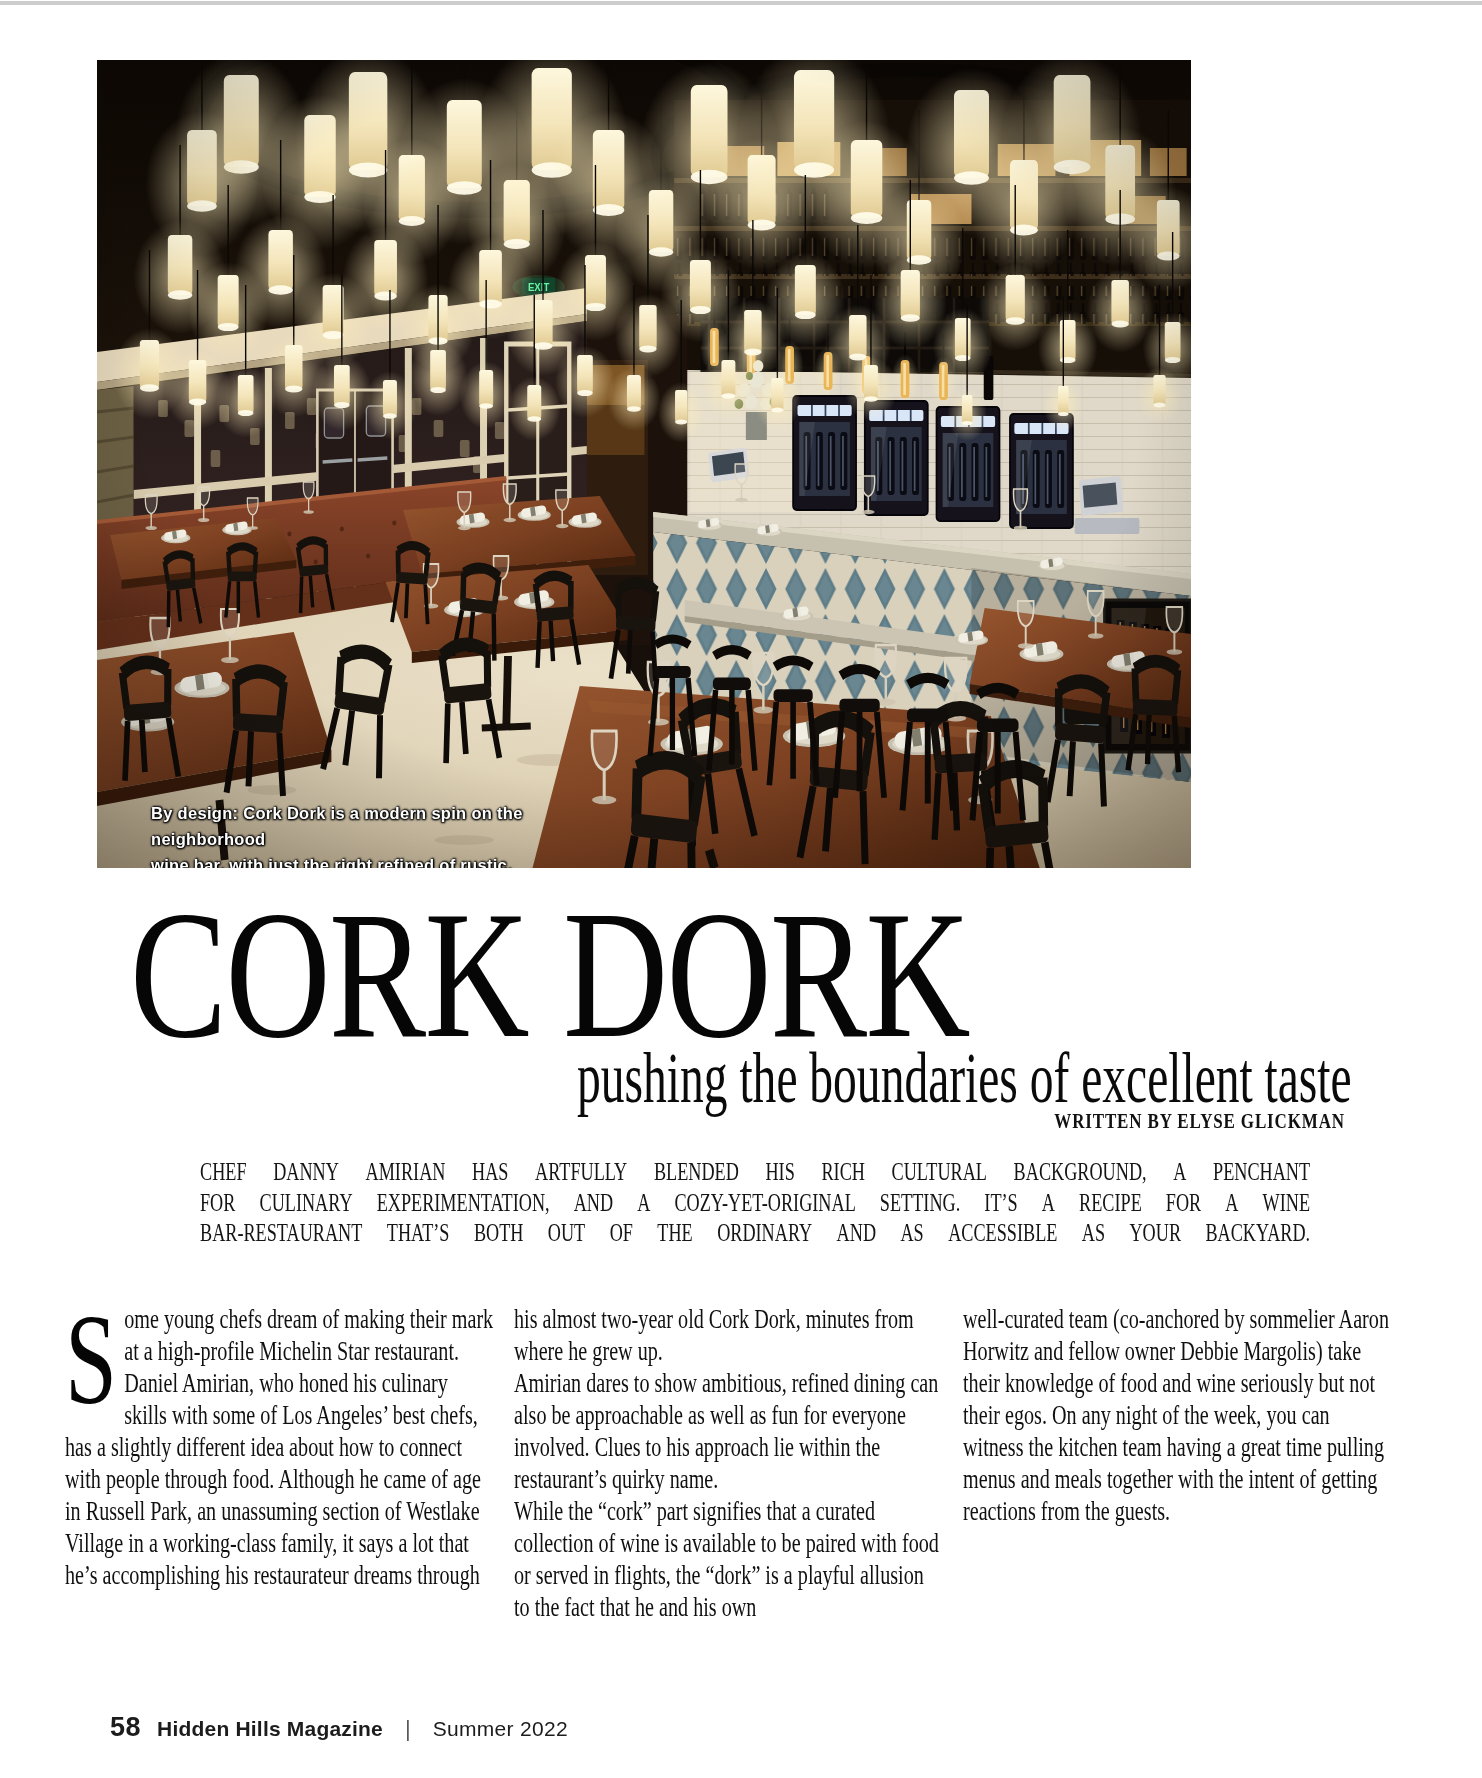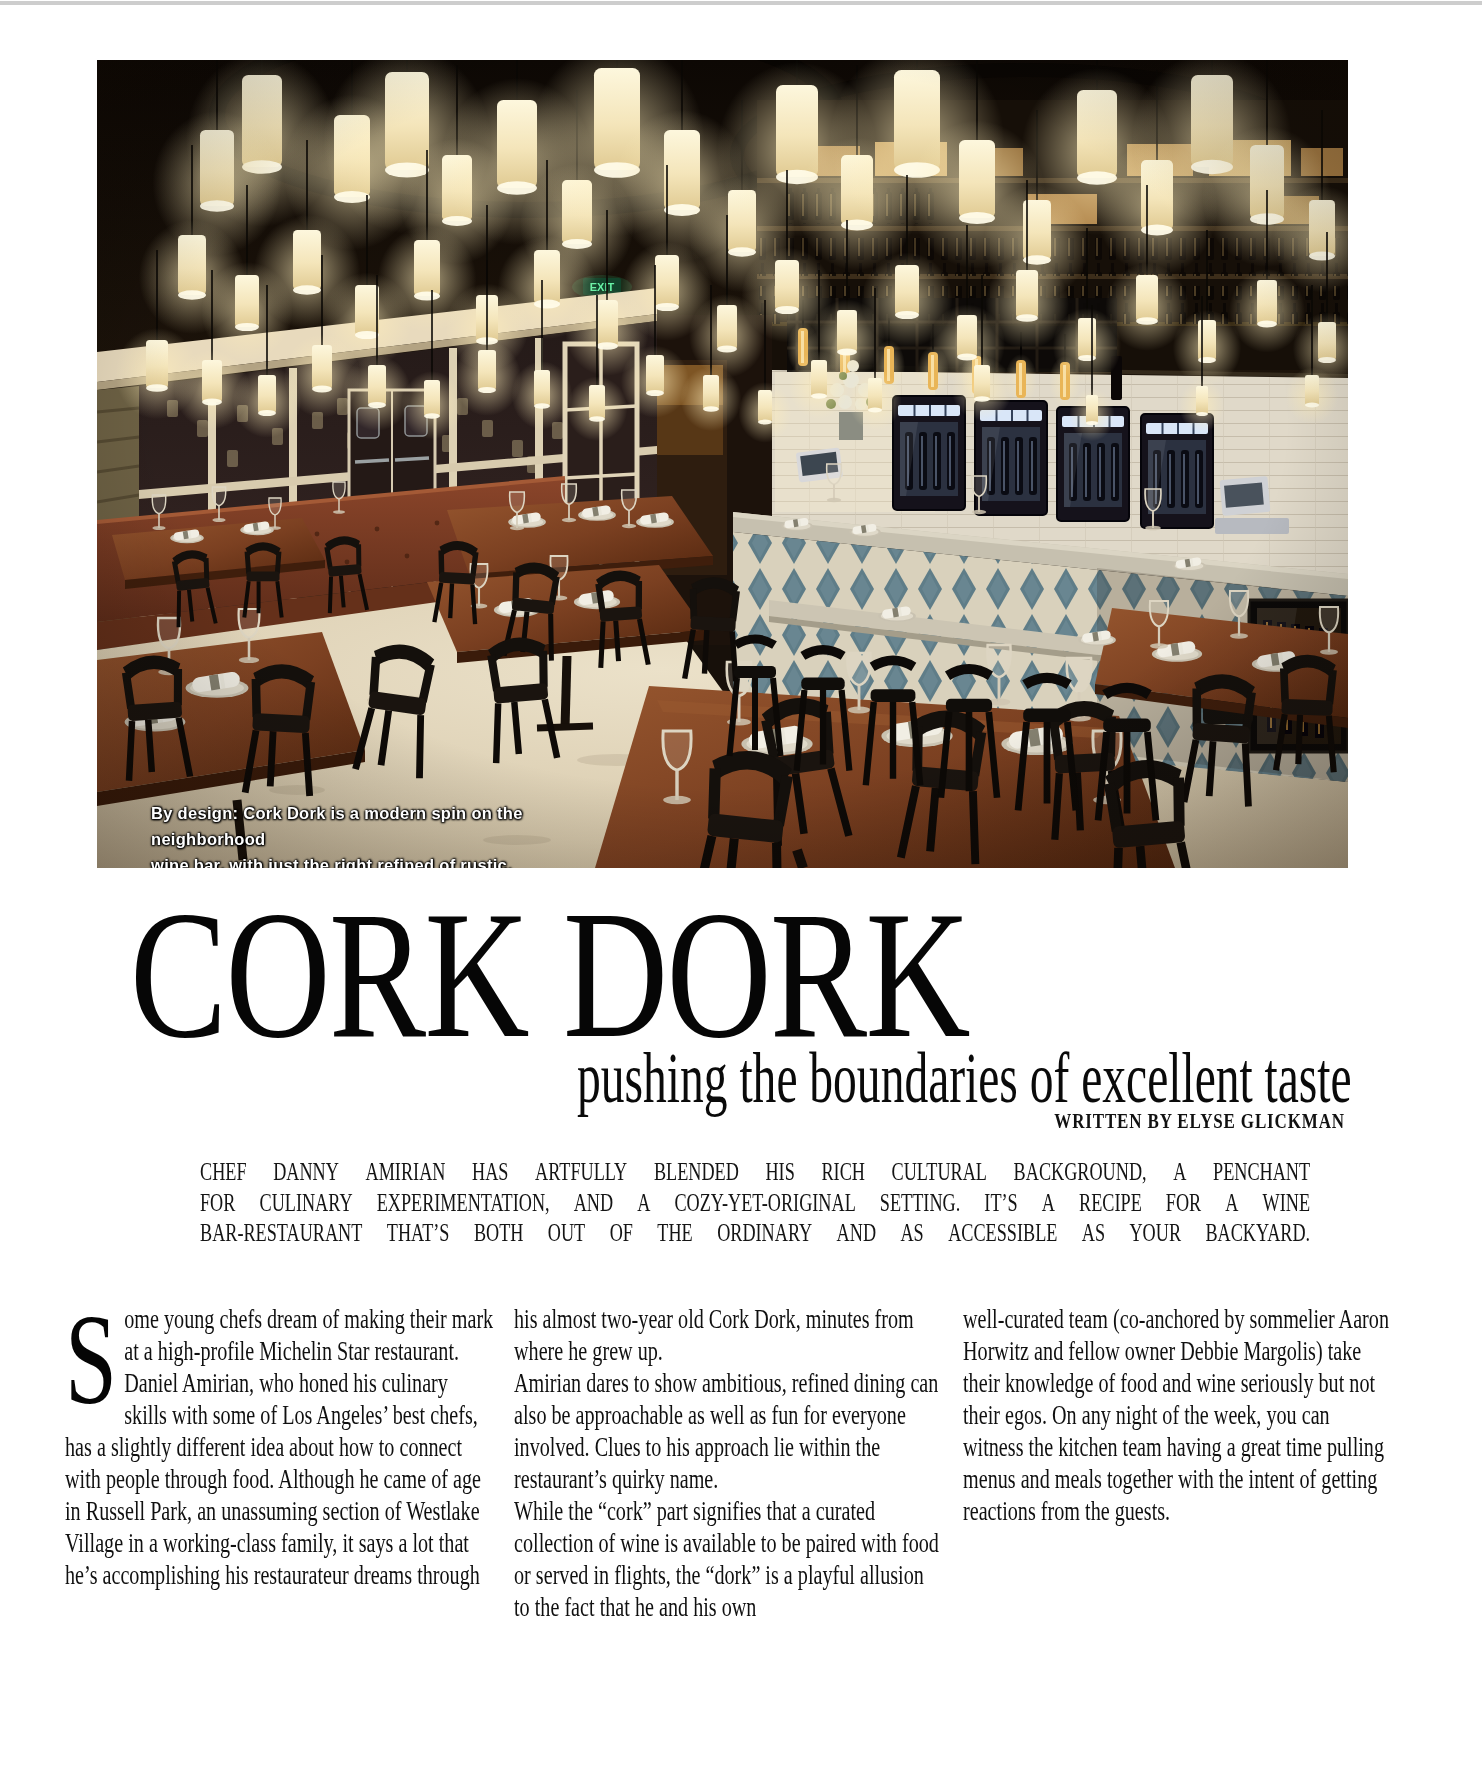--- a/index.html
+++ b/index.html
@@ -1,21 +1,21 @@
 <!DOCTYPE html>
 <html><head>
 <meta charset="utf-8">
 <style>
   html,body{margin:0;padding:0;background:#fff;}
   #page{position:relative;width:1482px;height:1778px;background:#ffffff;overflow:hidden;
         font-family:"Liberation Serif","DejaVu Serif",serif;color:#0a0a0a;}
   #top-rule{position:absolute;left:0;top:1px;width:1482px;height:4px;background:#cdcdcd;}
 
   
-  #photo{position:absolute;left:97px;top:60px;width:1251px;height:808px;background:#17100a;overflow:hidden;}
+  #photo{position:absolute;left:97px;top:60px;width:1094px;height:808px;background:#17100a;overflow:hidden;}
   #photo svg{display:block;width:100%;height:100%;}
   #photo-caption{position:absolute;left:54px;top:740px;width:430px;
      font-family:"Liberation Sans","DejaVu Sans",sans-serif;font-weight:700;font-size:16.5px;
      line-height:26px;color:#ffffff;letter-spacing:.3px;
      text-shadow:0 0 2px #000,1px 1px 2px #000,-1px 1px 2px #000,1px -1px 2px #000;}
 
   
   #headline{position:absolute;left:130px;top:884px;font-size:182px;line-height:1;
      letter-spacing:-2px;transform:scaleX(.80);transform-origin:left top;white-space:nowrap;color:#060606;}
   #subhead{position:absolute;right:130px;top:1042px;font-size:72px;line-height:1;
@@ -811,13 +811,19 @@
   </div>
   <div id="col2" class="col">
     <p>his almost two-year old Cork Dork, minutes from where he grew up.</p>
     <p>Amirian dares to show ambitious, refined dining can also be approachable as well as fun for everyone involved. Clues to his approach lie within the restaurant’s quirky name.</p>
     <p>While the “cork” part signifies that a curated collection of wine is available to be paired with food or served in flights, the “dork” is a playful allusion to the fact that he and his own</p>
   </div>
   <div id="col3" class="col">
     <p>well-curated team (co-anchored by sommelier Aaron Horwitz and fellow owner Debbie Margolis) take their knowledge of food and wine seriously but not their egos. On any night of the week, you can witness the kitchen team having a great time pulling menus and meals together with the intent of getting reactions from the guests.</p>
   </div>
 
+  <div id="footer">
+    <span class="pagenum">58</span>
+    <span class="mag">Hidden Hills Magazine</span>
+    <span class="sep">|</span>
+    <span class="issue">Summer 2022</span>
+  </div>
 </div>
 
 </body></html>

